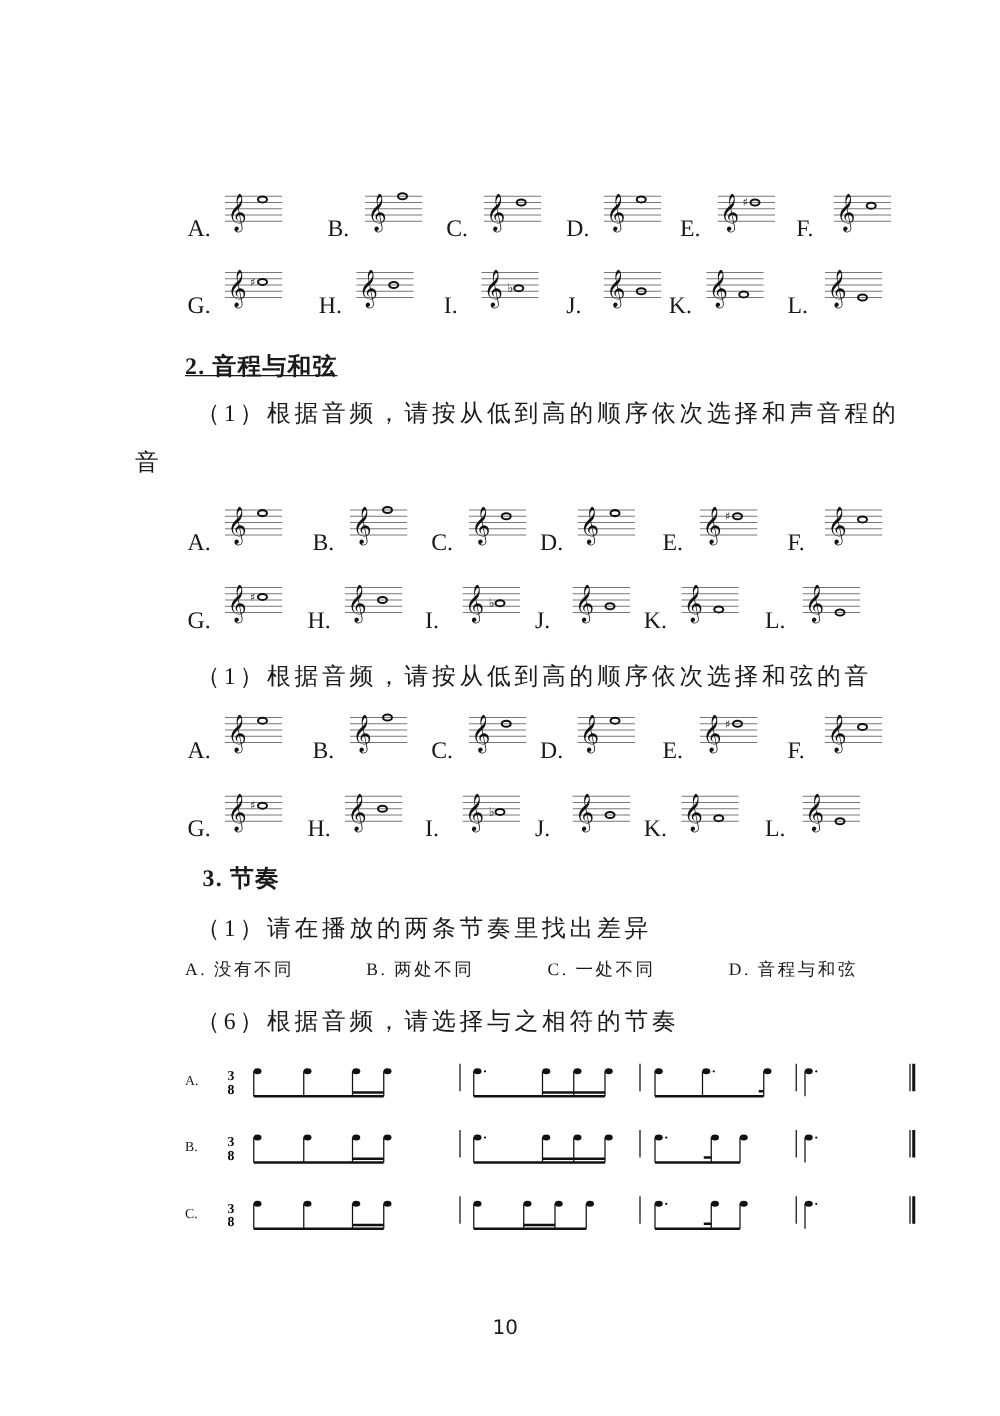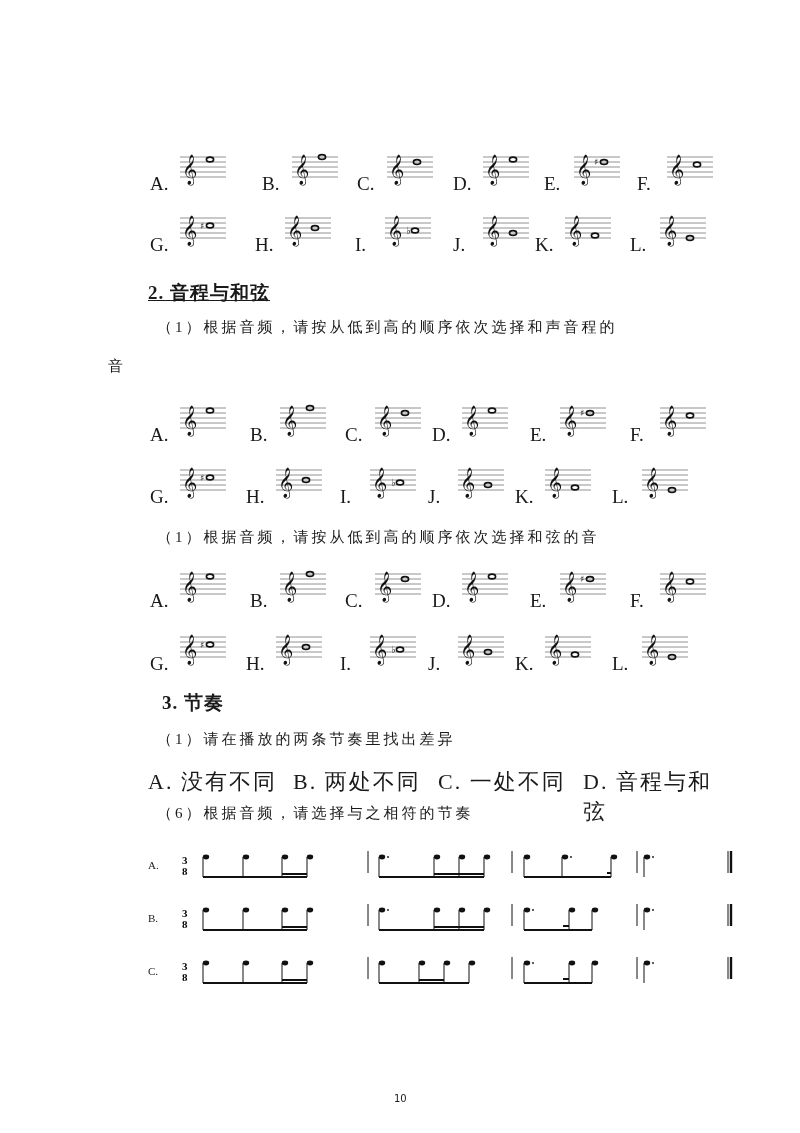--- a/index.html
+++ b/index.html
@@ -1,27 +1,27 @@
 <!DOCTYPE html>
 <html><head>
 <meta charset="utf-8">
 <style>
   html, body { margin:0; padding:0; background:#fff; }
   body { width:800px; height:1133px; position:relative; overflow:hidden;
          font-family:"Liberation Serif","DejaVu Serif",serif; color:#1a1a1a; }
   .abs { position:absolute; }
   .heading { font-weight:bold; font-size:19px; letter-spacing:1px; }
-  .para { font-size:15px; letter-spacing:3px; }
+  .para { font-size:19px; letter-spacing:3px; }
   .optlabel { font-size:19px; }
   .staff { position:absolute; width:44px; height:30px; }
   .staff svg { display:block; }
   .opt { position:absolute; }
   .rhythm-label { font-size:11px; }
-  .pagenum { font-family:"DejaVu Sans",sans-serif; font-size:10px;margin-top:41px; }
-  .choice { position:absolute; font-size:22px; letter-spacing:2px; }
+  .pagenum { font-family:"DejaVu Sans",sans-serif; font-size:16px; }
+  .choice { position:absolute; font-size:14px; letter-spacing:2px; }
 </style>
 </head>
 <body>
 
 <div id="sec1">
     <div class="opt" style="left: 150px; top: 155px;">
       <span class="optlabel" style="position: absolute; left: 0px; top: 18px;">A.</span>
       <div class="staff" style="left: 30px; top: -4px;">
         <svg width="46" height="38" viewBox="0 0 46 38">
           <line x1="0" x2="46" y1="6" y2="6" stroke="#777" stroke-width="0.8"></line>

